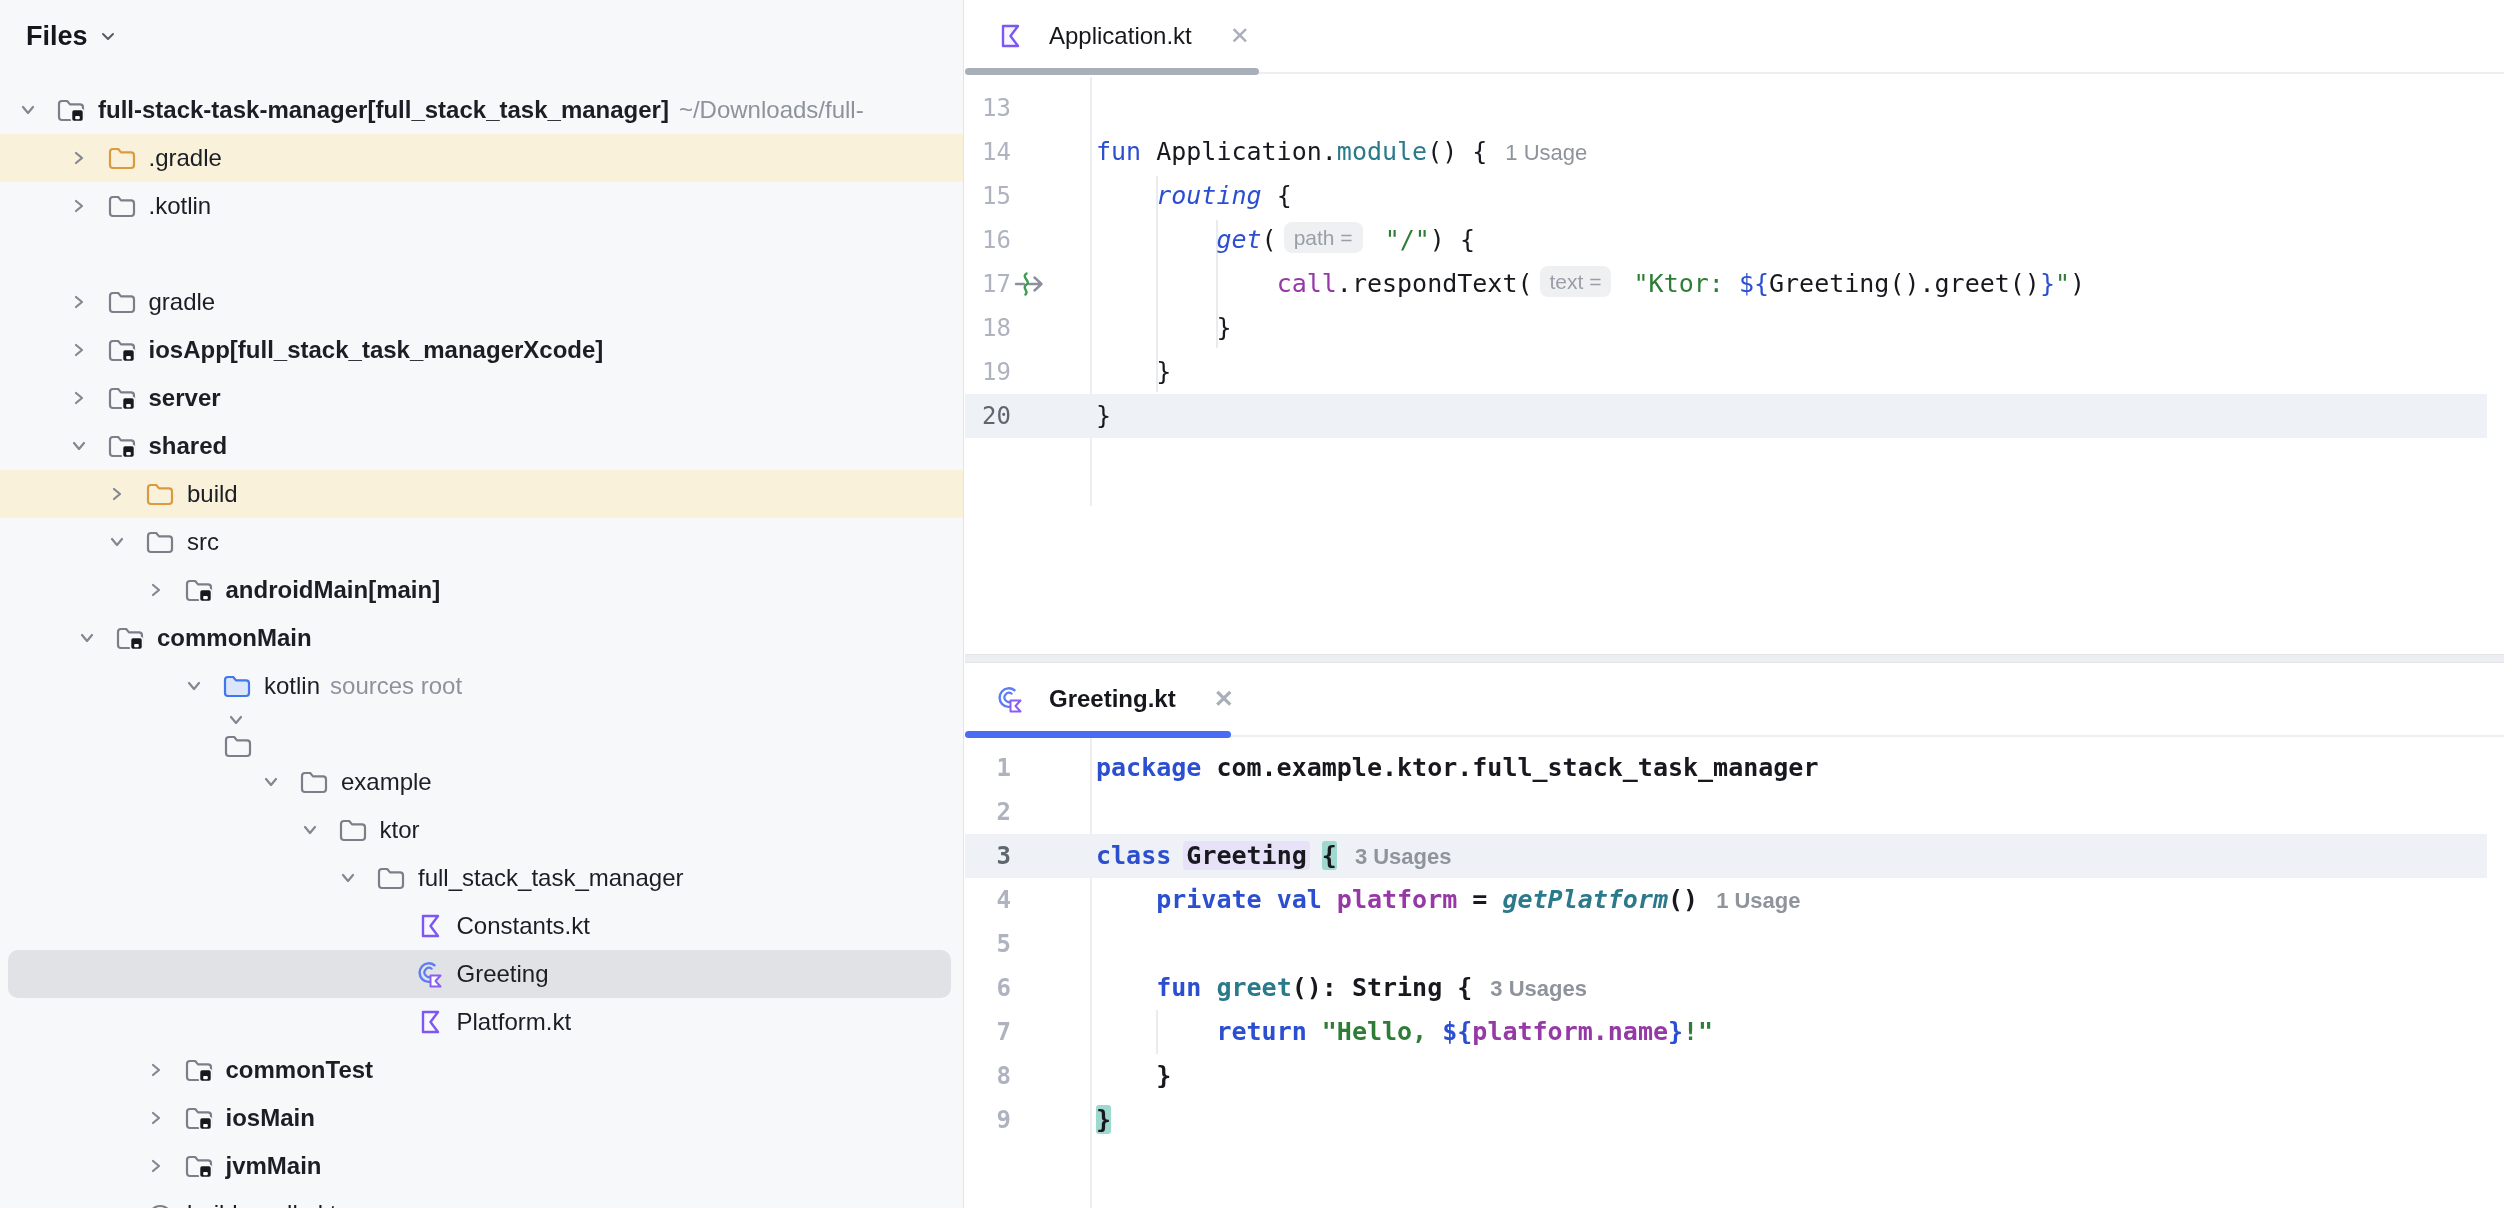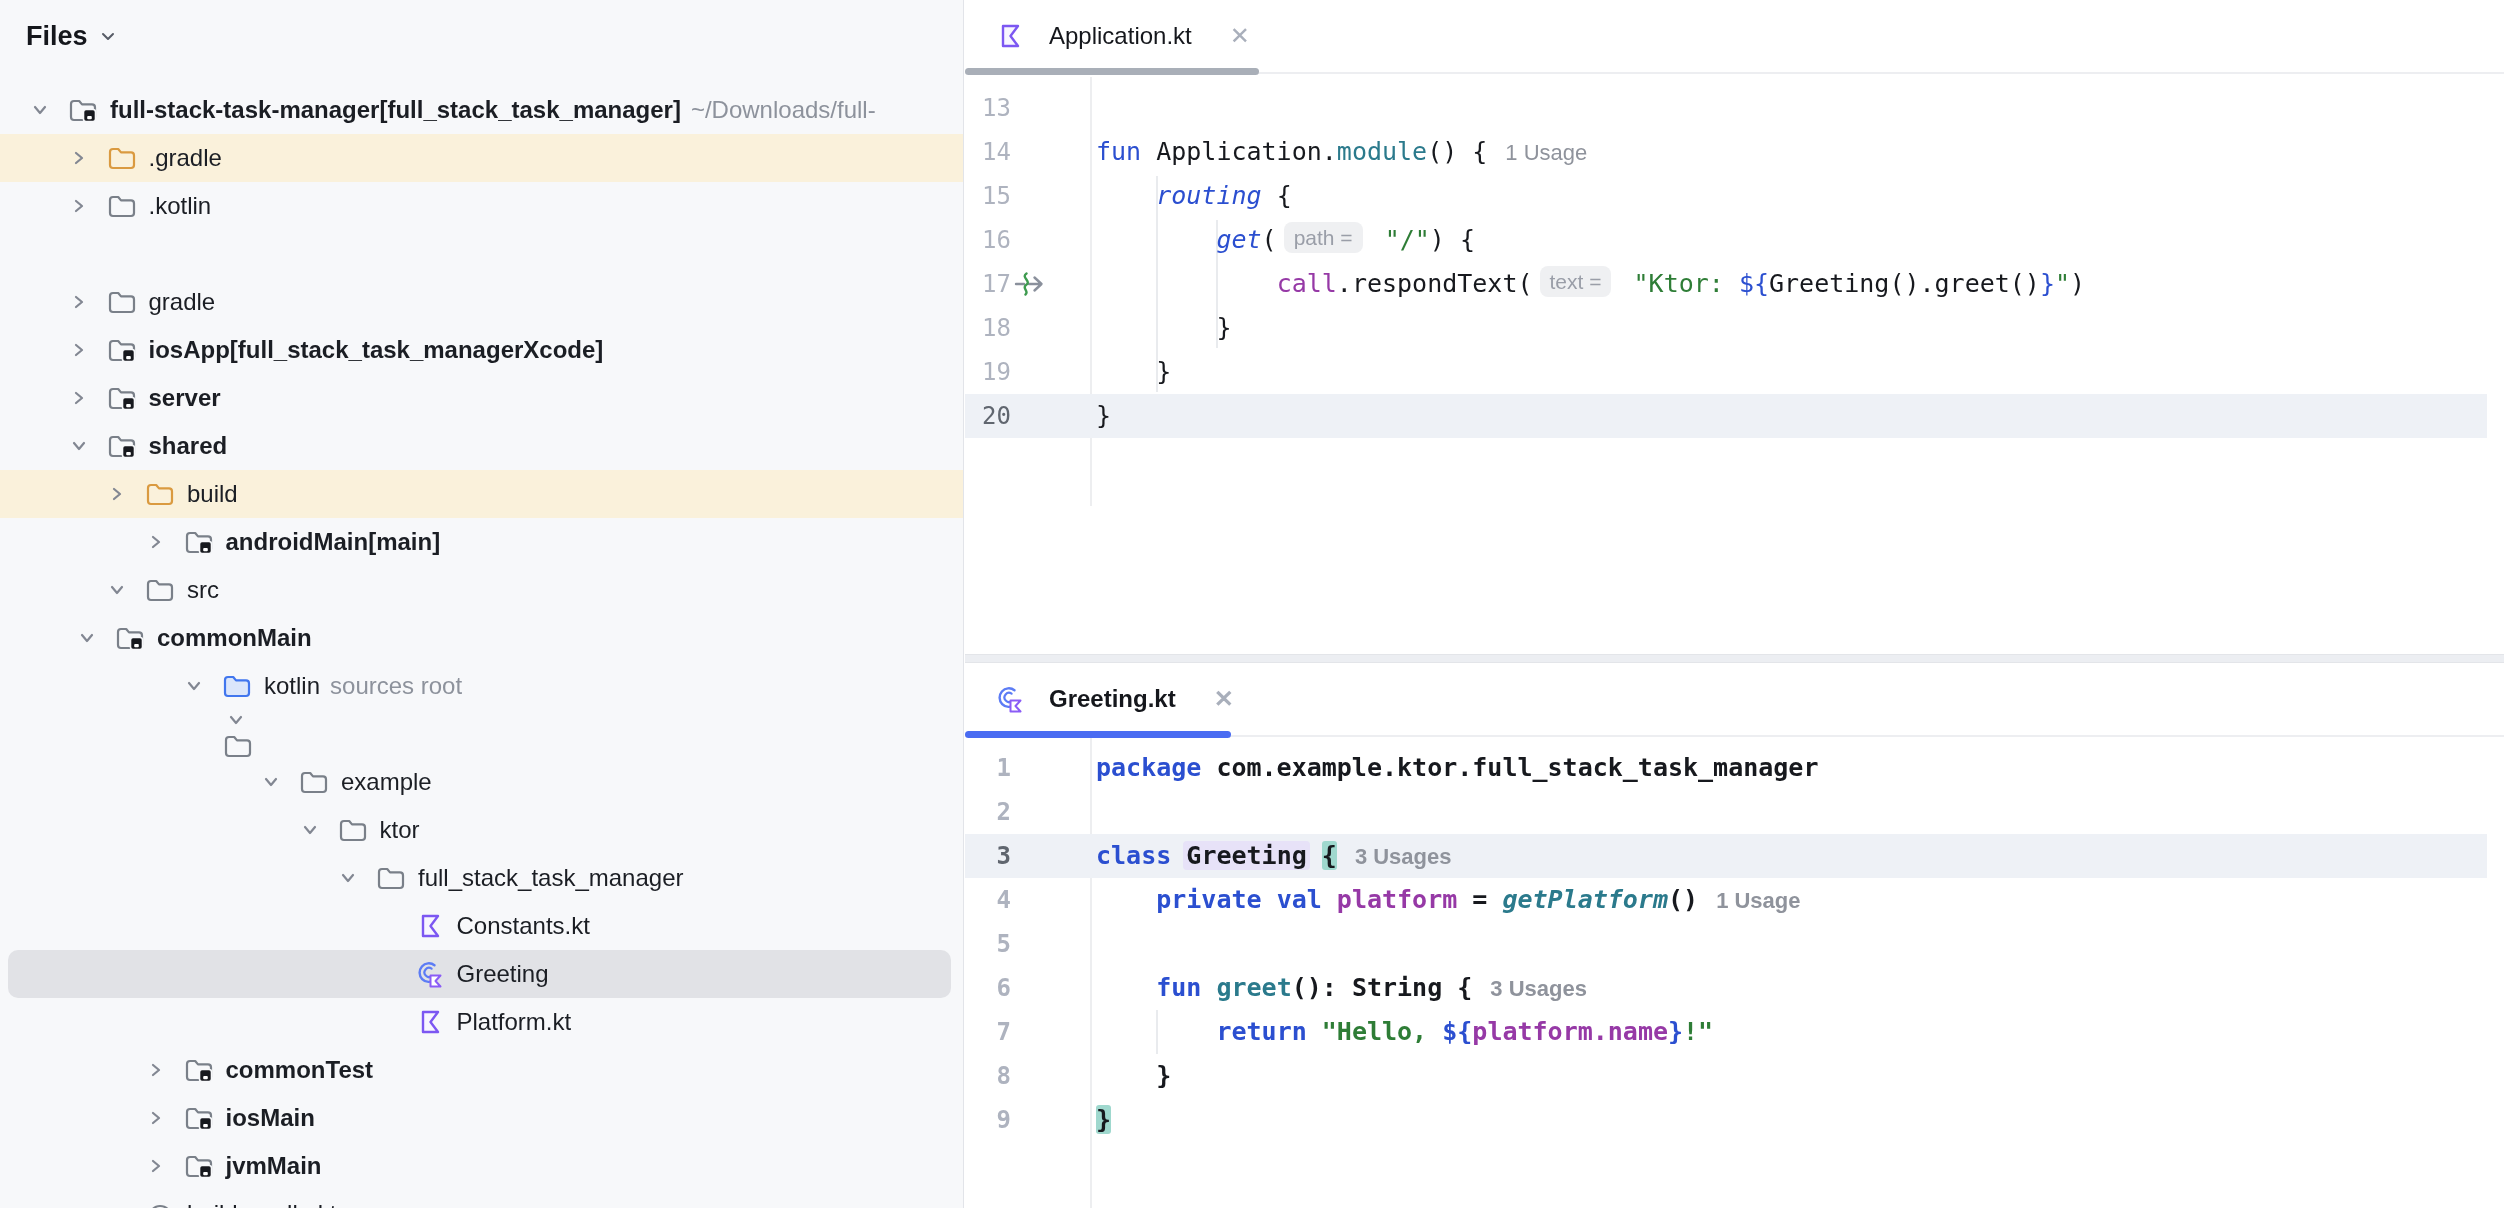--- a/index.html
+++ b/index.html
@@ -76,21 +76,21 @@
     <span>Files</span>
     <span>
       <svg width="20" height="20" viewBox="0 0 20 20">
           <path d="M5 8 L10 13 L15 8" fill="none" stroke="#575C66" stroke-width="2" stroke-linecap="round" stroke-linejoin="round"></path>
         </svg>
     </span>
   </div>
   <div class="rows" id="treeRows">
       <div class="trow">
         <div class="lay"></div>
-        <div class="inner" style="padding-left: 28px;">
+        <div class="inner" style="padding-left: 16px;">
           <span class="chev">
             <svg width="20" height="20" viewBox="0 0 20 20">
               <path d="M5 7 L10 13 L15 7" fill="none" stroke="#828792" stroke-width="2.2" stroke-linecap="round" stroke-linejoin="round"></path>
             </svg>
           </span>
           <span class="ticon">
             <svg width="32" height="28" viewBox="0 0 32 28">
               <path d="M4 8 C4 6.3 5.3 5 7 5 H12.2 L15 8.4 H25 C26.7 8.4 28 9.7 28 11.4 V21 C28 22.7 26.7 24 25 24 H7 C5.3 24 4 22.7 4 21 Z" fill="none" stroke="#7A8089" stroke-width="2.2" stroke-linejoin="round"></path>
               <rect x="16.5" y="13.5" width="12" height="12" rx="2.5" fill="#17191E" stroke="#F7F8FA" stroke-width="1.6"></rect>
               <rect x="20.2" y="20" width="4.6" height="3.2" rx="1" fill="#FFFFFF"></rect>
@@ -218,51 +218,51 @@
           <span class="ticon">
             <svg width="32" height="28" viewBox="0 0 32 28">
               <path d="M4 8 C4 6.3 5.3 5 7 5 H12.2 L15 8.4 H25 C26.7 8.4 28 9.7 28 11.4 V21 C28 22.7 26.7 24 25 24 H7 C5.3 24 4 22.7 4 21 Z" fill="none" stroke="#DA9A40" stroke-width="2.2" stroke-linejoin="round"></path>
             </svg>
           </span>
           <span class="tname">build</span>
         </div>
       </div>
       <div class="trow">
         <div class="lay"></div>
+        <div class="inner" style="padding-left: 105px;">
+          <span class="chev">
+            <svg width="20" height="20" viewBox="0 0 20 20">
+              <path d="M5 7 L10 13 L15 7" fill="none" stroke="#828792" stroke-width="2.2" stroke-linecap="round" stroke-linejoin="round"></path>
+            </svg>
+          </span>
+          <span class="ticon">
+            <svg width="32" height="28" viewBox="0 0 32 28">
+              <path d="M4 8 C4 6.3 5.3 5 7 5 H12.2 L15 8.4 H25 C26.7 8.4 28 9.7 28 11.4 V21 C28 22.7 26.7 24 25 24 H7 C5.3 24 4 22.7 4 21 Z" fill="none" stroke="#7A8089" stroke-width="2.2" stroke-linejoin="round"></path>
+            </svg>
+          </span>
+          <span class="tname">src</span>
+        </div>
+      </div>
+      <div class="trow">
+        <div class="lay"></div>
         <div class="inner" style="padding-left: 143.5px;">
           <span class="chev">
             <svg width="20" height="20" viewBox="0 0 20 20">
               <path d="M7 5 L13 10 L7 15" fill="none" stroke="#828792" stroke-width="2.2" stroke-linecap="round" stroke-linejoin="round"></path>
             </svg>
           </span>
           <span class="ticon">
             <svg width="32" height="28" viewBox="0 0 32 28">
               <path d="M4 8 C4 6.3 5.3 5 7 5 H12.2 L15 8.4 H25 C26.7 8.4 28 9.7 28 11.4 V21 C28 22.7 26.7 24 25 24 H7 C5.3 24 4 22.7 4 21 Z" fill="none" stroke="#7A8089" stroke-width="2.2" stroke-linejoin="round"></path>
               <rect x="16.5" y="13.5" width="12" height="12" rx="2.5" fill="#17191E" stroke="#F7F8FA" stroke-width="1.6"></rect>
               <rect x="20.2" y="20" width="4.6" height="3.2" rx="1" fill="#FFFFFF"></rect>
             </svg>
           </span>
           <span class="tname b">androidMain</span>
           <span class="b"> [main]</span>
-        </div>
-      </div>
-      <div class="trow">
-        <div class="lay"></div>
-        <div class="inner" style="padding-left: 105px;">
-          <span class="chev">
-            <svg width="20" height="20" viewBox="0 0 20 20">
-              <path d="M5 7 L10 13 L15 7" fill="none" stroke="#828792" stroke-width="2.2" stroke-linecap="round" stroke-linejoin="round"></path>
-            </svg>
-          </span>
-          <span class="ticon">
-            <svg width="32" height="28" viewBox="0 0 32 28">
-              <path d="M4 8 C4 6.3 5.3 5 7 5 H12.2 L15 8.4 H25 C26.7 8.4 28 9.7 28 11.4 V21 C28 22.7 26.7 24 25 24 H7 C5.3 24 4 22.7 4 21 Z" fill="none" stroke="#7A8089" stroke-width="2.2" stroke-linejoin="round"></path>
-            </svg>
-          </span>
-          <span class="tname">src</span>
         </div>
       </div>
       <div class="trow">
         <div class="lay"></div>
         <div class="inner" style="padding-left: 75px;">
           <span class="chev">
             <svg width="20" height="20" viewBox="0 0 20 20">
               <path d="M5 7 L10 13 L15 7" fill="none" stroke="#828792" stroke-width="2.2" stroke-linecap="round" stroke-linejoin="round"></path>
             </svg>
           </span>

